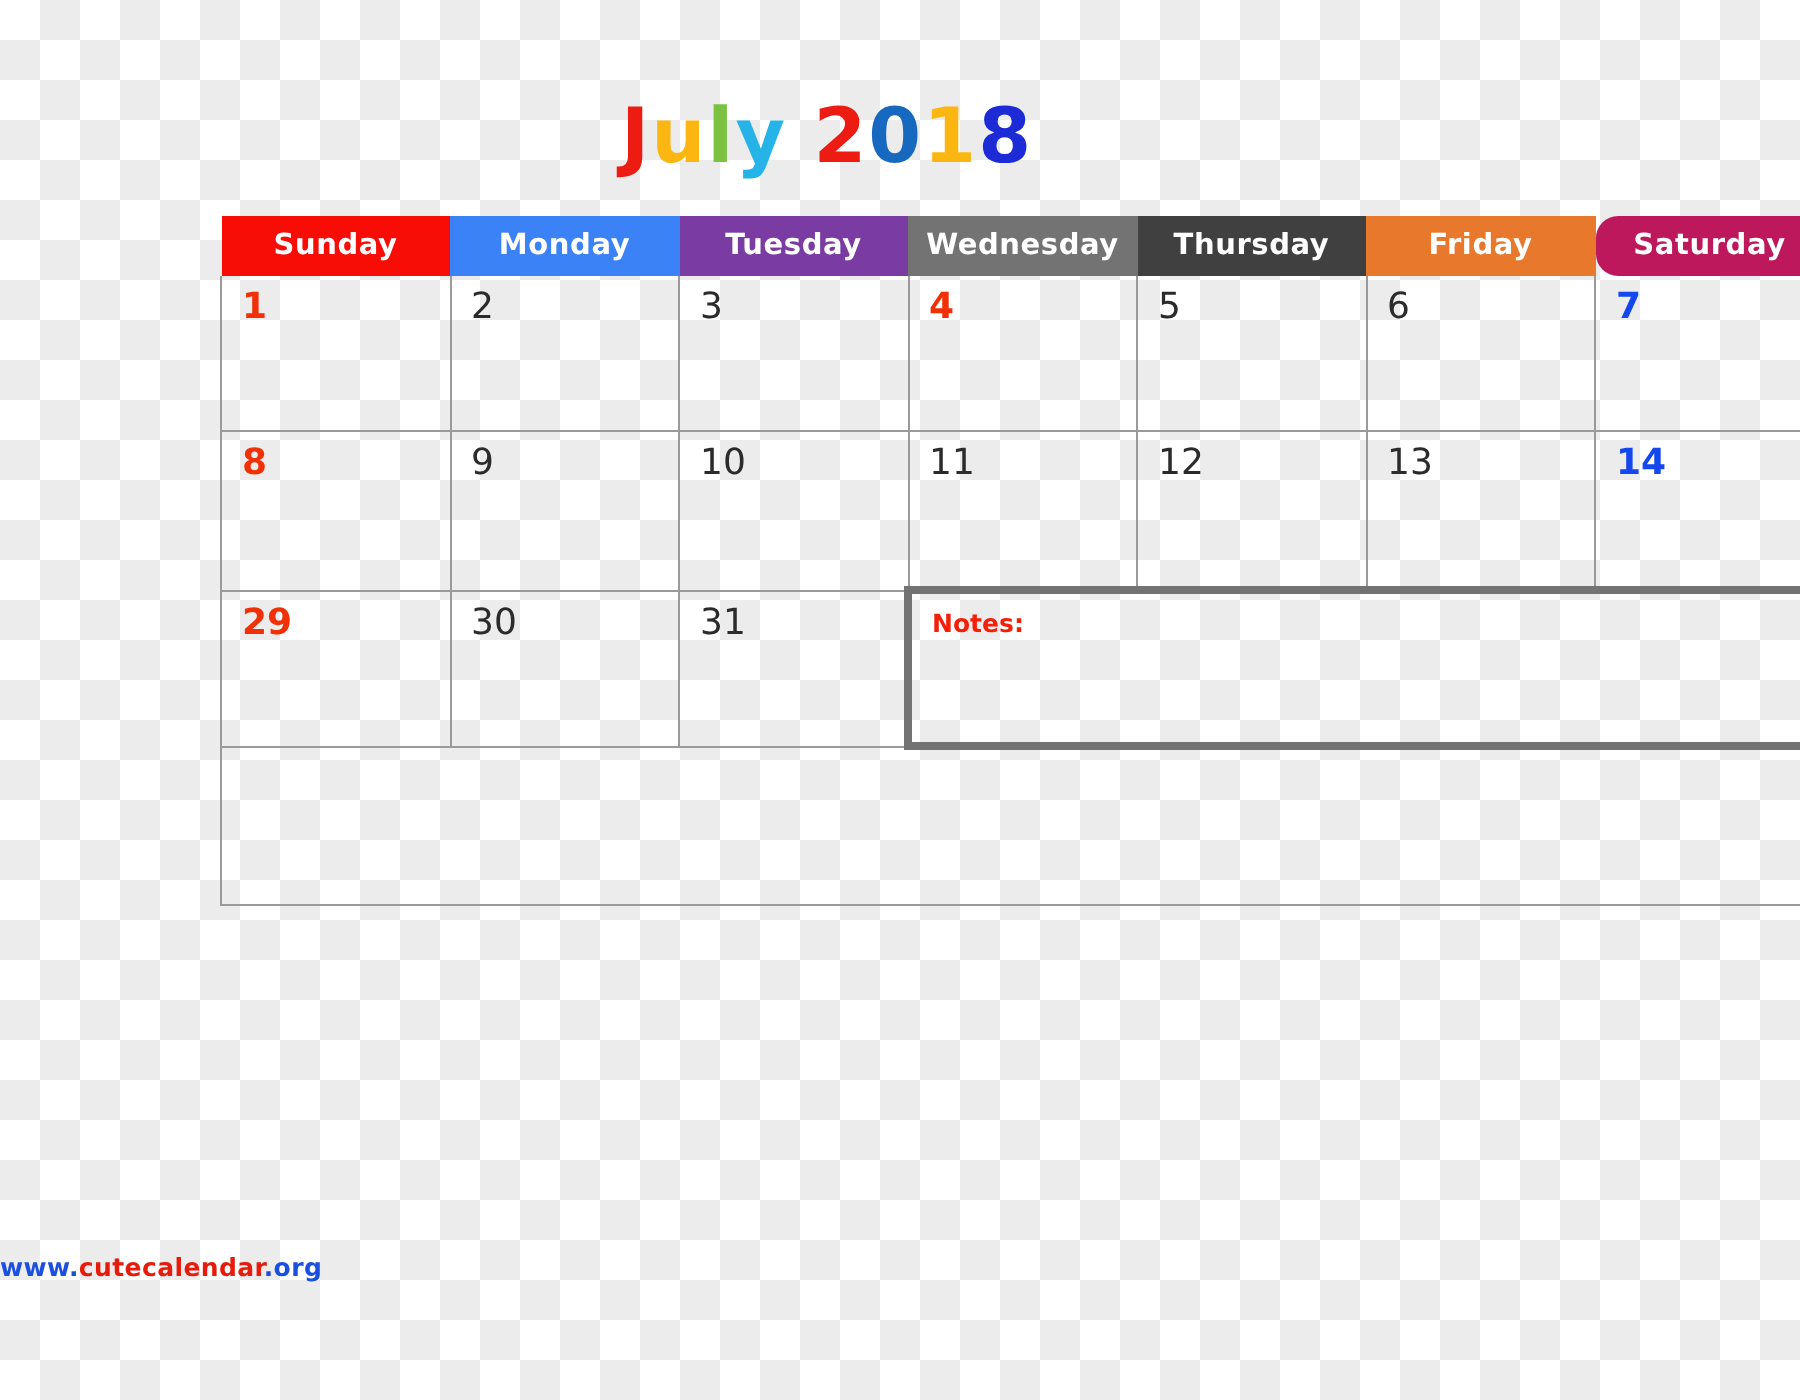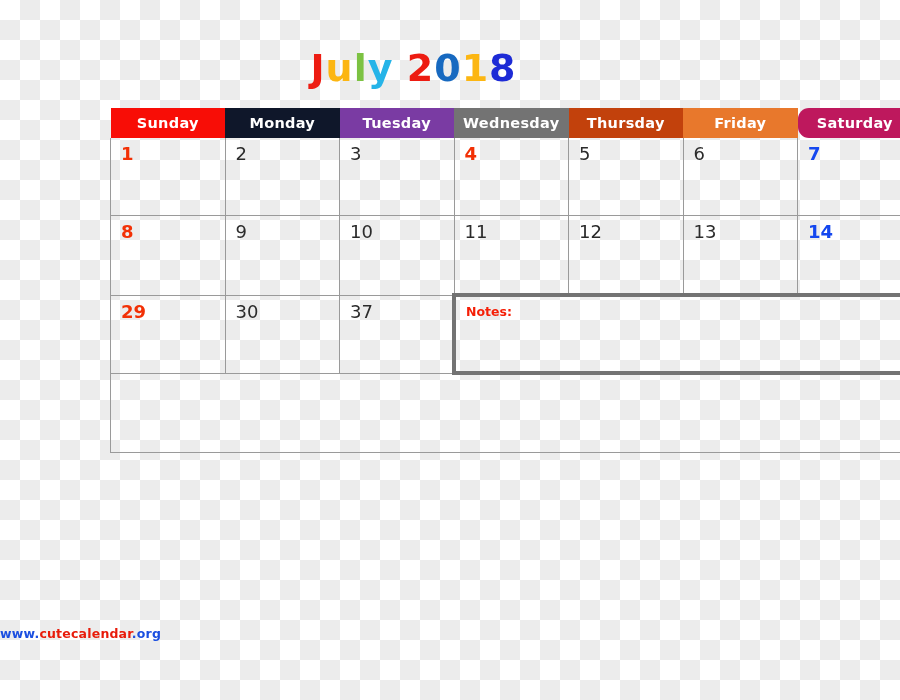--- a/index.html
+++ b/index.html
@@ -123,24 +123,24 @@
 </style>
 </head>
 <body>
 
 <div class="title"><span style="color: rgb(237, 28, 18);">J</span><span style="color: rgb(252, 182, 18);">u</span><span style="color: rgb(124, 194, 66);">l</span><span style="color: rgb(38, 180, 232);">y</span><span class="sp" style="color: rgb(0, 0, 0);"> </span><span style="color: rgb(237, 28, 18);">2</span><span style="color: rgb(23, 105, 192);">0</span><span style="color: rgb(252, 182, 18);">1</span><span style="color: rgb(29, 43, 214);">8</span></div>
 
 <table class="calendar">
   <thead>
     <tr>
       <th class="dayhead" style="background-color: rgb(248, 13, 6);"><span>Sunday</span></th>
-      <th class="dayhead" style="background-color: #0f172a;"><span>Monday</span></th>
+      <th class="dayhead" style="background-color: #3b82f6;"><span>Monday</span></th>
       <th class="dayhead" style="background-color: rgb(122, 59, 163);"><span>Tuesday</span></th>
       <th class="dayhead" style="background-color: #737373;"><span>Wednesday</span></th>
-      <th class="dayhead" style="background-color: #c2410c; margin-left: 20px;"><span>Thursday</span></th>
+      <th class="dayhead" style="background-color: #404040; margin-left: 20px;"><span>Thursday</span></th>
       <th class="dayhead" style="background-color: rgb(232, 120, 44);"><span>Friday</span></th>
       <th class="dayhead" style="background-color: #be185d; border-radius: 11px;"><span>Saturday</span></th>
     </tr>
   </thead>
   <tbody>
 
     <tr>
       <td class="daycell">
           <span class="daynum sun">1</span>
         </td>
@@ -188,21 +188,21 @@
     </tr>
 
     <tr>
       <td class="daycell">
           <span class="daynum sun">29</span>
         </td>
       <td class="daycell">
           <span class="daynum wd">30</span>
         </td>
       <td class="daycell">
-          <span class="daynum wd">37</span>
+          <span class="daynum wd">31</span>
         </td>
       <td class="notescell" colspan="4">
           <span class="noteslabel" style="color: rgb(245, 30, 6);">Notes:</span>
         </td>
     </tr>
 
     <tr class="notesrow">
       <td colspan="7"></td>
     </tr>
   </tbody>

